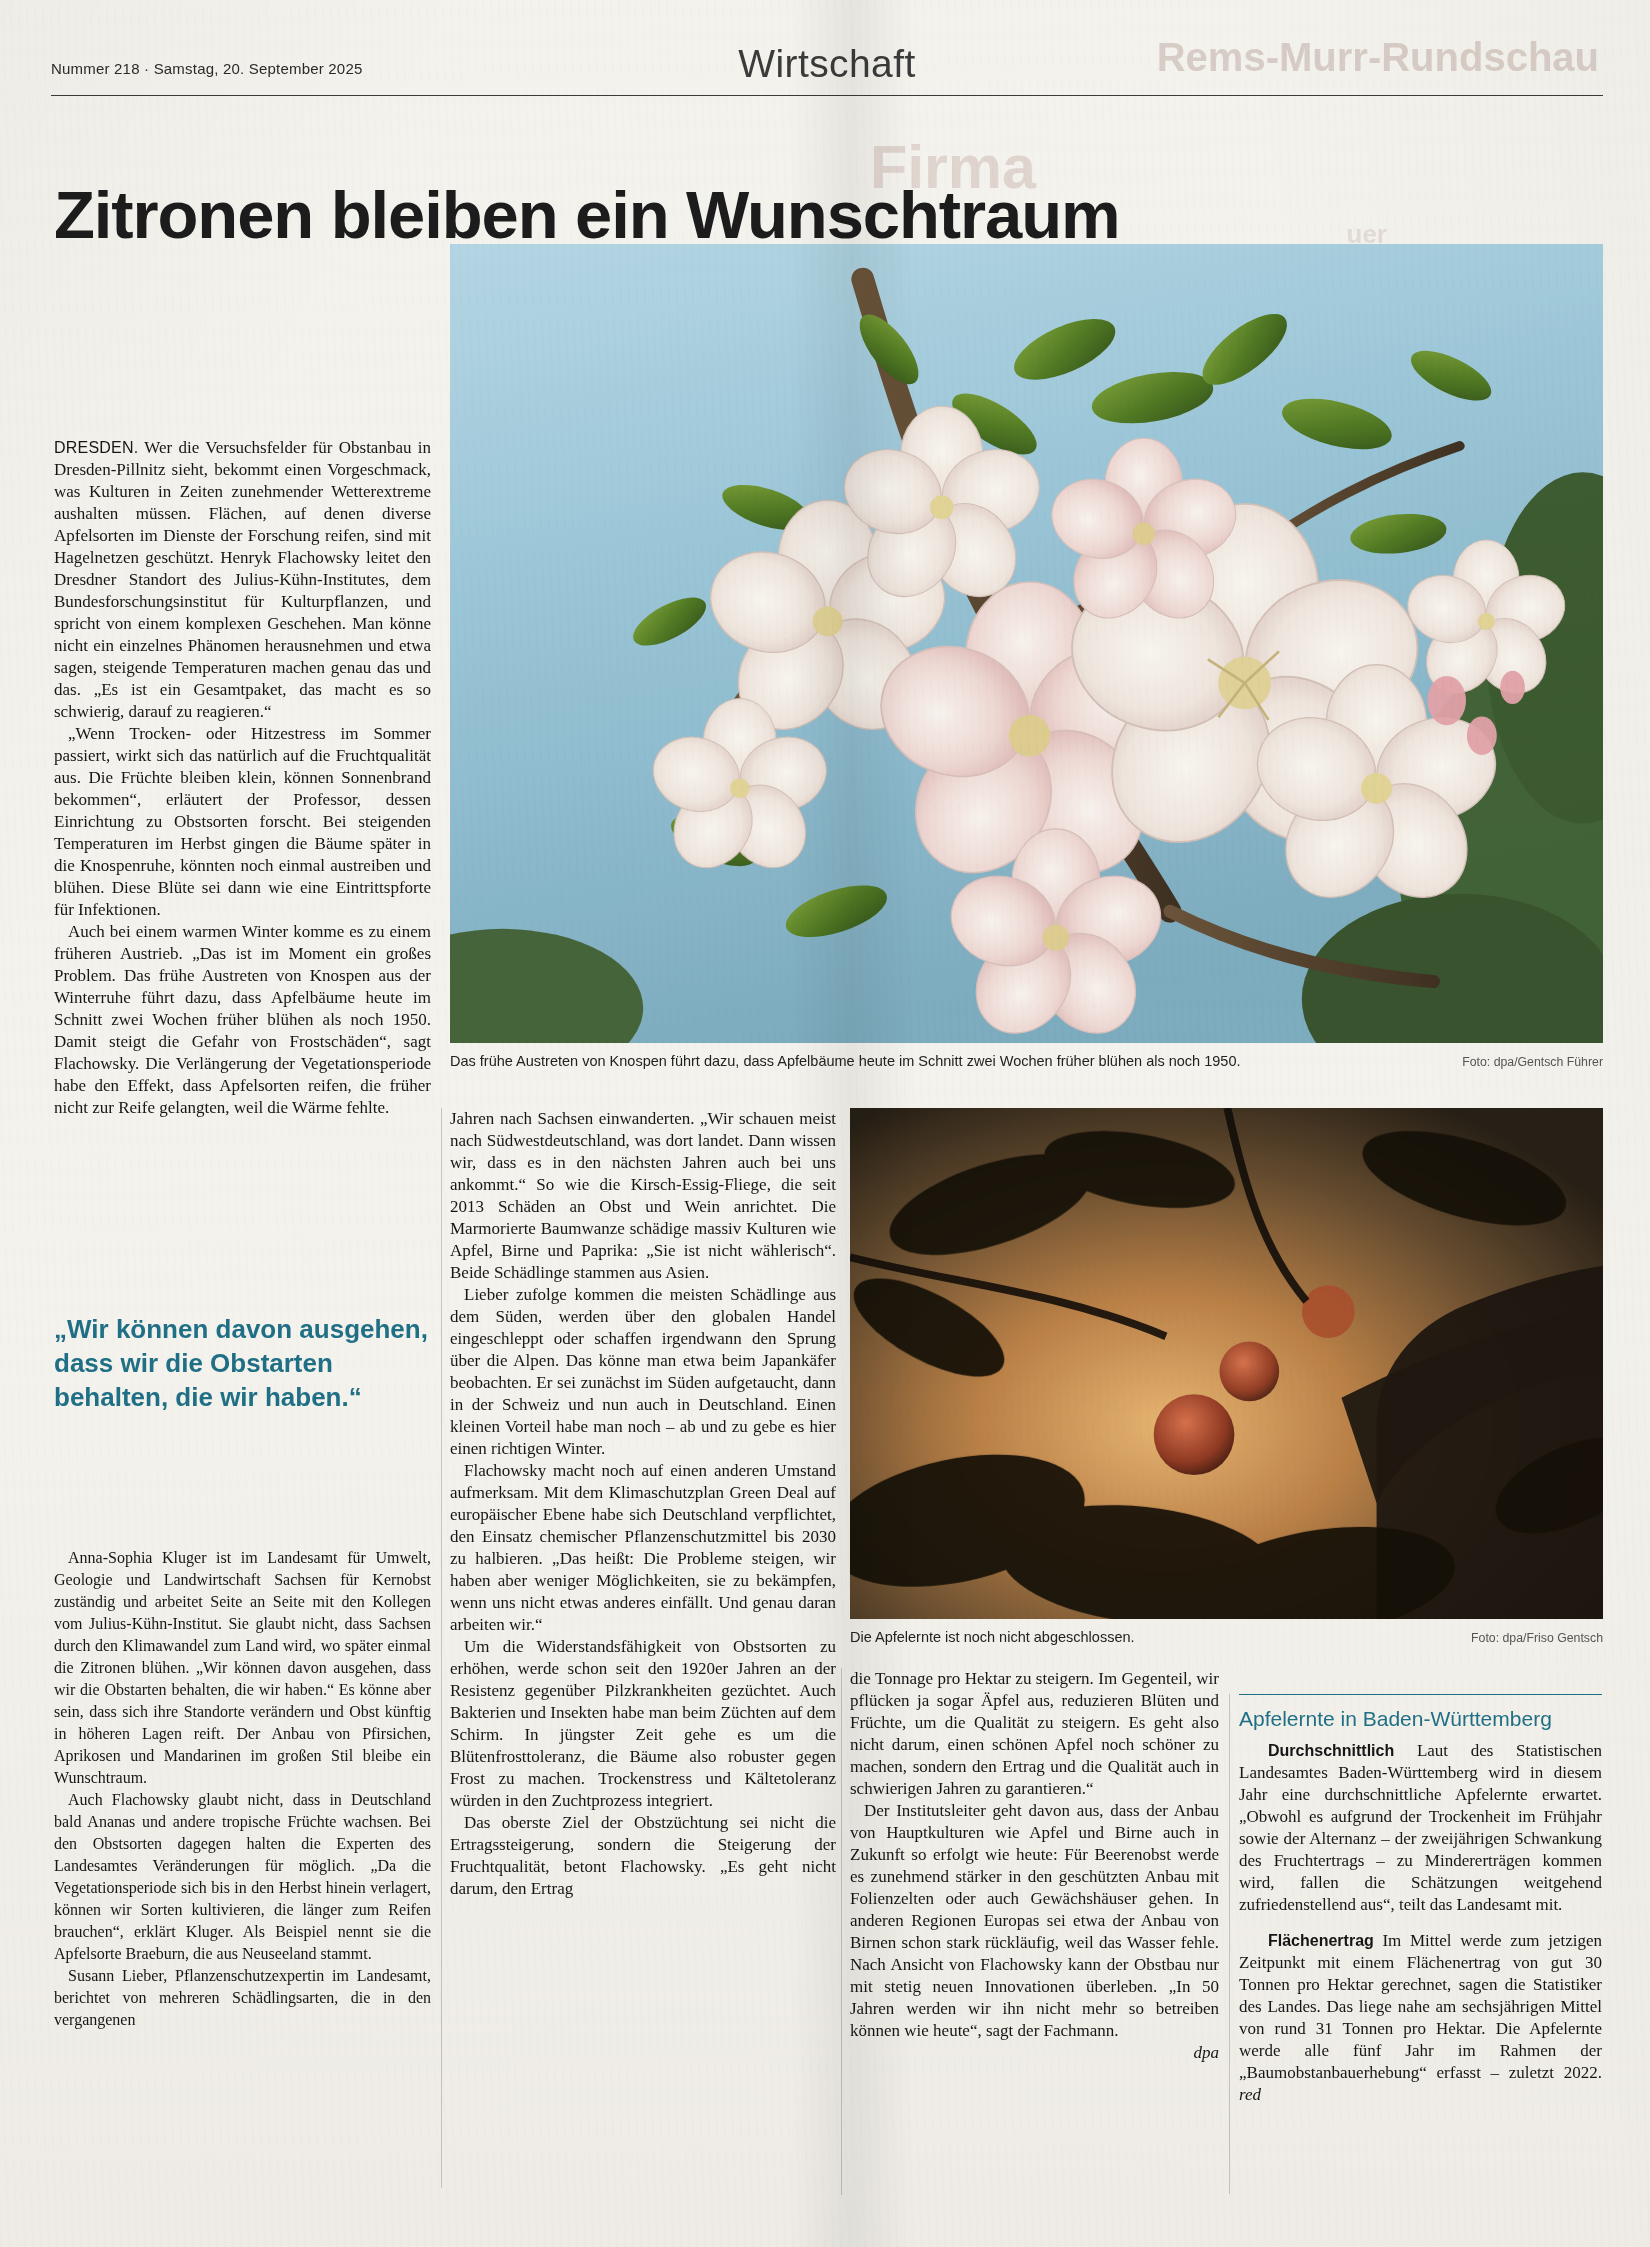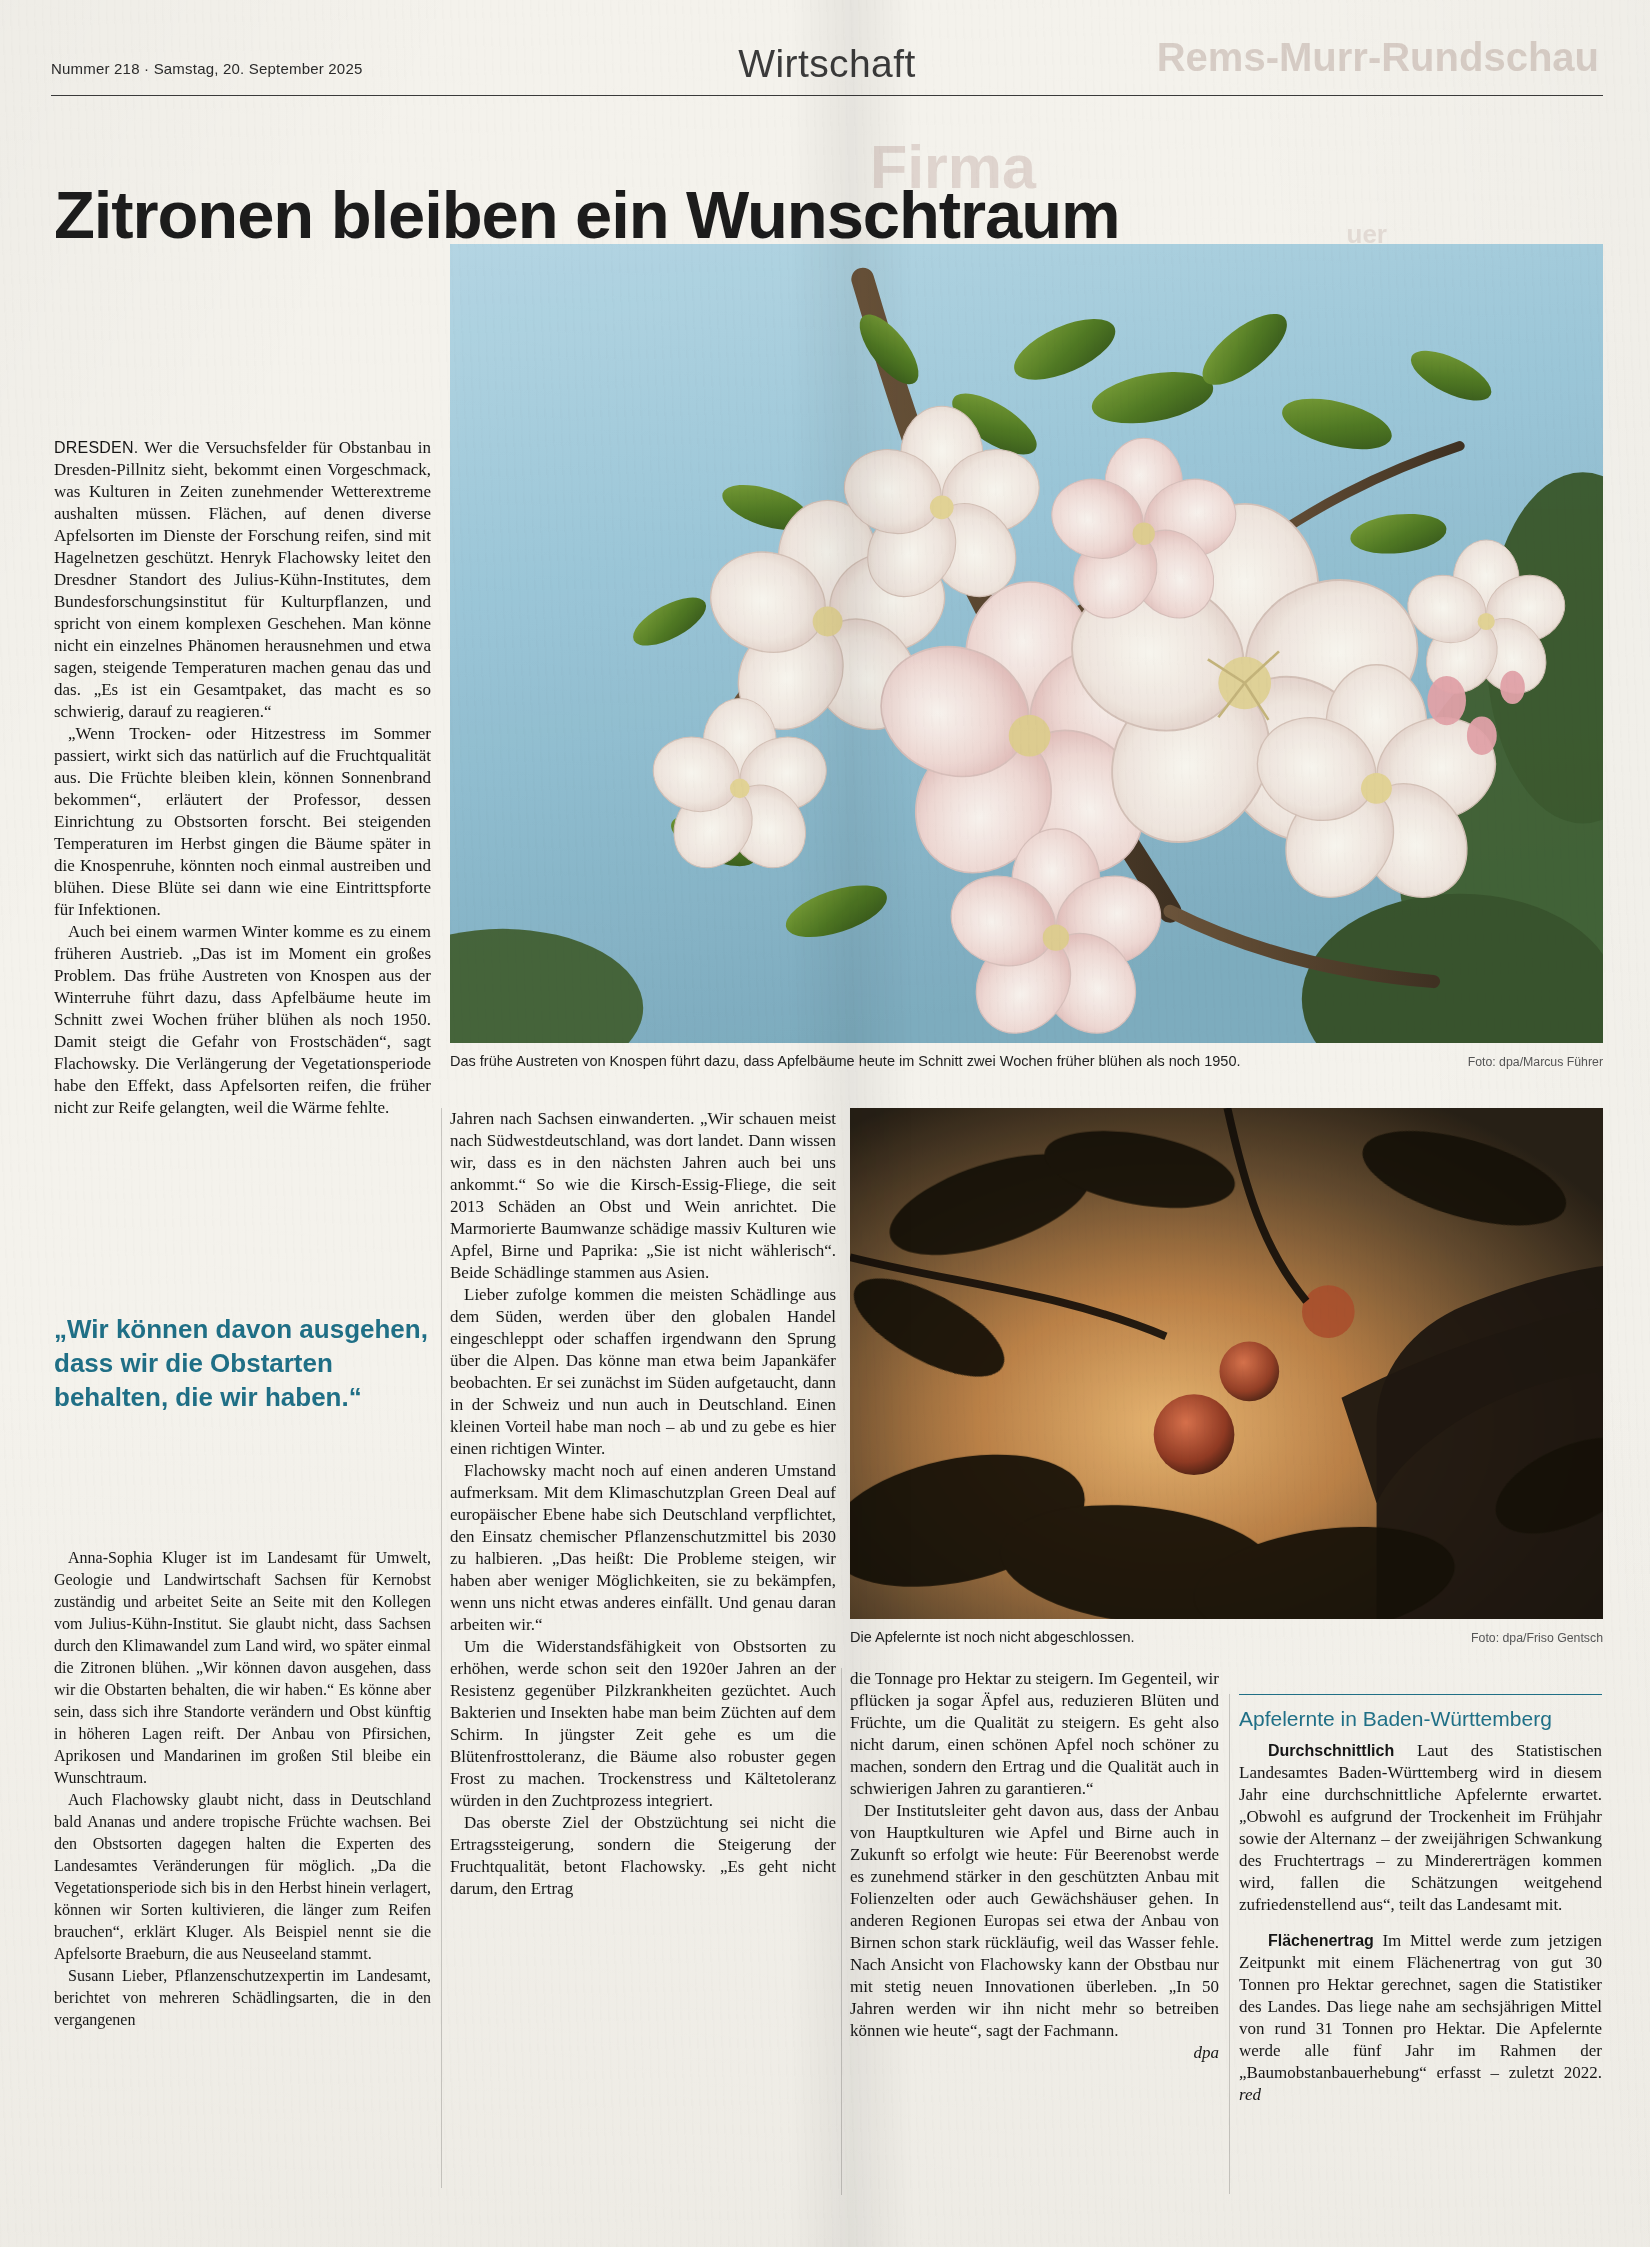--- a/index.html
+++ b/index.html
@@ -486,21 +486,21 @@
         <ellipse cx="1135" cy="520" rx="22" ry="28"></ellipse>
         <ellipse cx="1175" cy="560" rx="17" ry="22"></ellipse>
         <ellipse cx="1210" cy="505" rx="14" ry="19"></ellipse>
       </g>
       <rect width="1313" height="910" fill="#6b5a3c" opacity="0.05"></rect>
     </svg>
   </div>
 
   <div class="caption cap-main">
     <span>Das frühe Austreten von Knospen führt dazu, dass Apfelbäume heute im Schnitt zwei Wochen früher blühen als noch 1950.</span>
-    <span class="credit">Foto: dpa/Marcus Führer</span>
+    <span class="credit">Foto: dpa/Gentsch Führer</span>
   </div>
 
   <div class="photo-secondary">
     <svg width="753" height="511" viewBox="0 0 858 582" preserveAspectRatio="none">
       <defs>
         <radialGradient id="sunGlow" cx="42%" cy="62%" r="72%">
           <stop offset="0%" stop-color="#f9c37a"></stop>
           <stop offset="35%" stop-color="#c98b4d"></stop>
           <stop offset="70%" stop-color="#6d5233"></stop>
           <stop offset="100%" stop-color="#2b2318"></stop>

